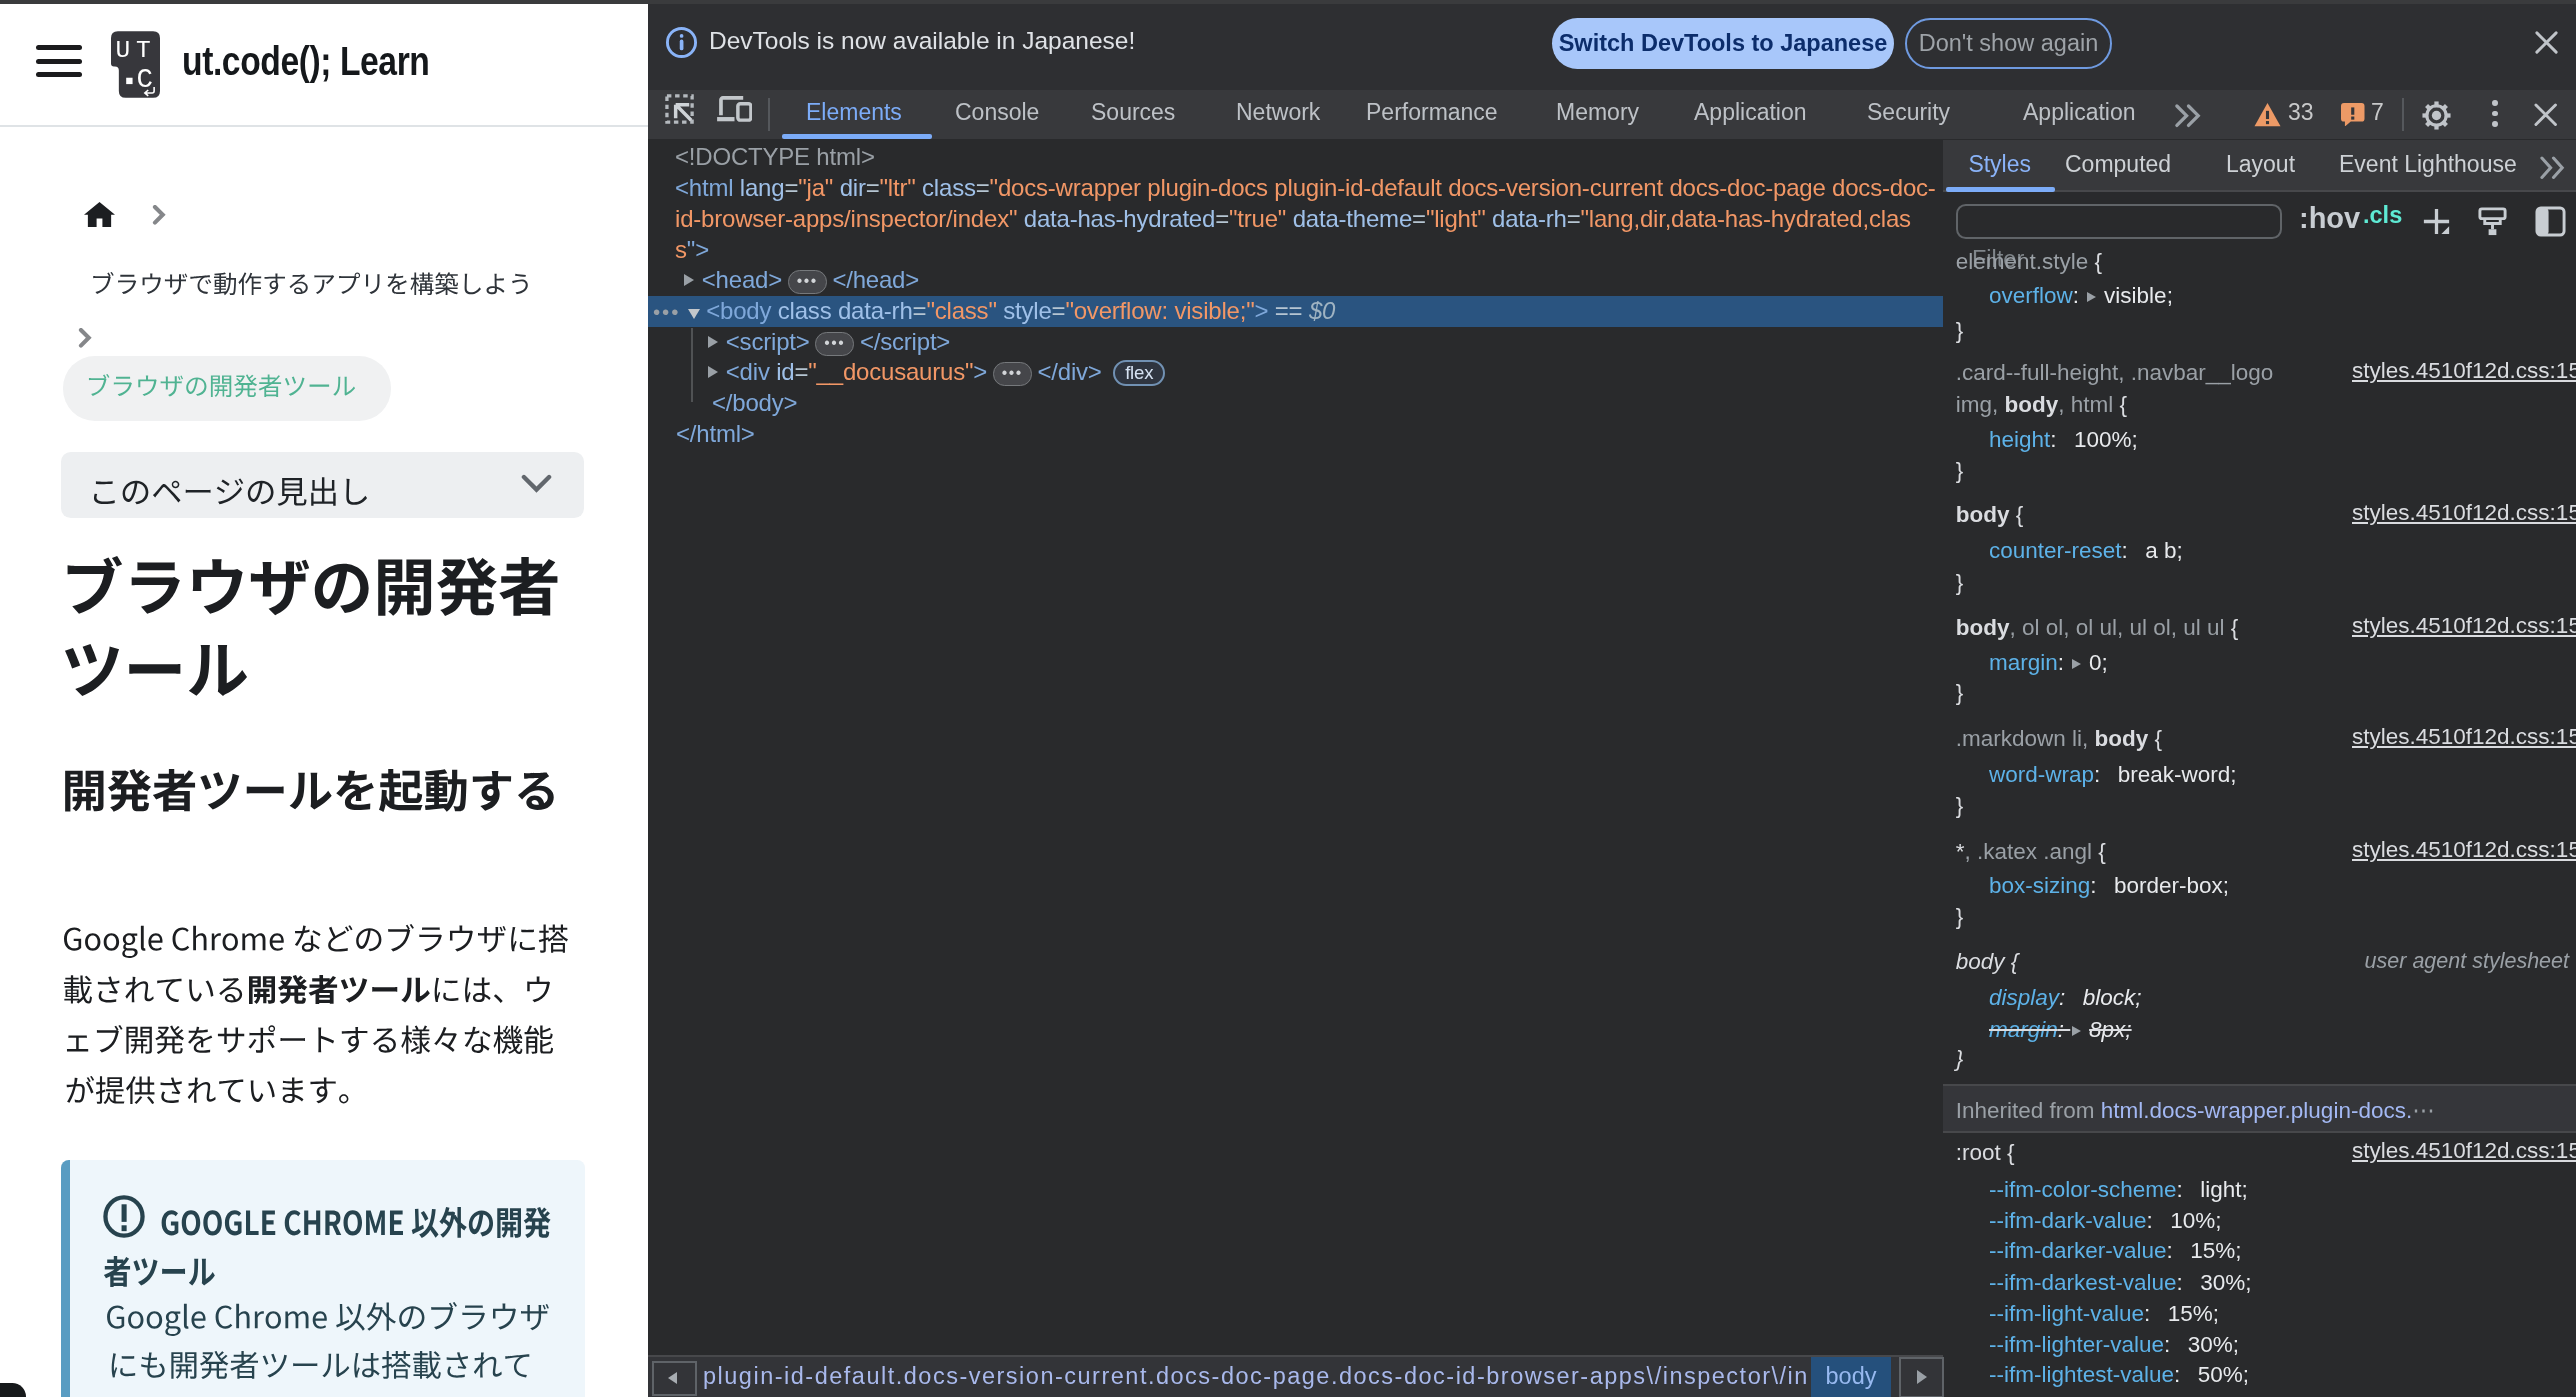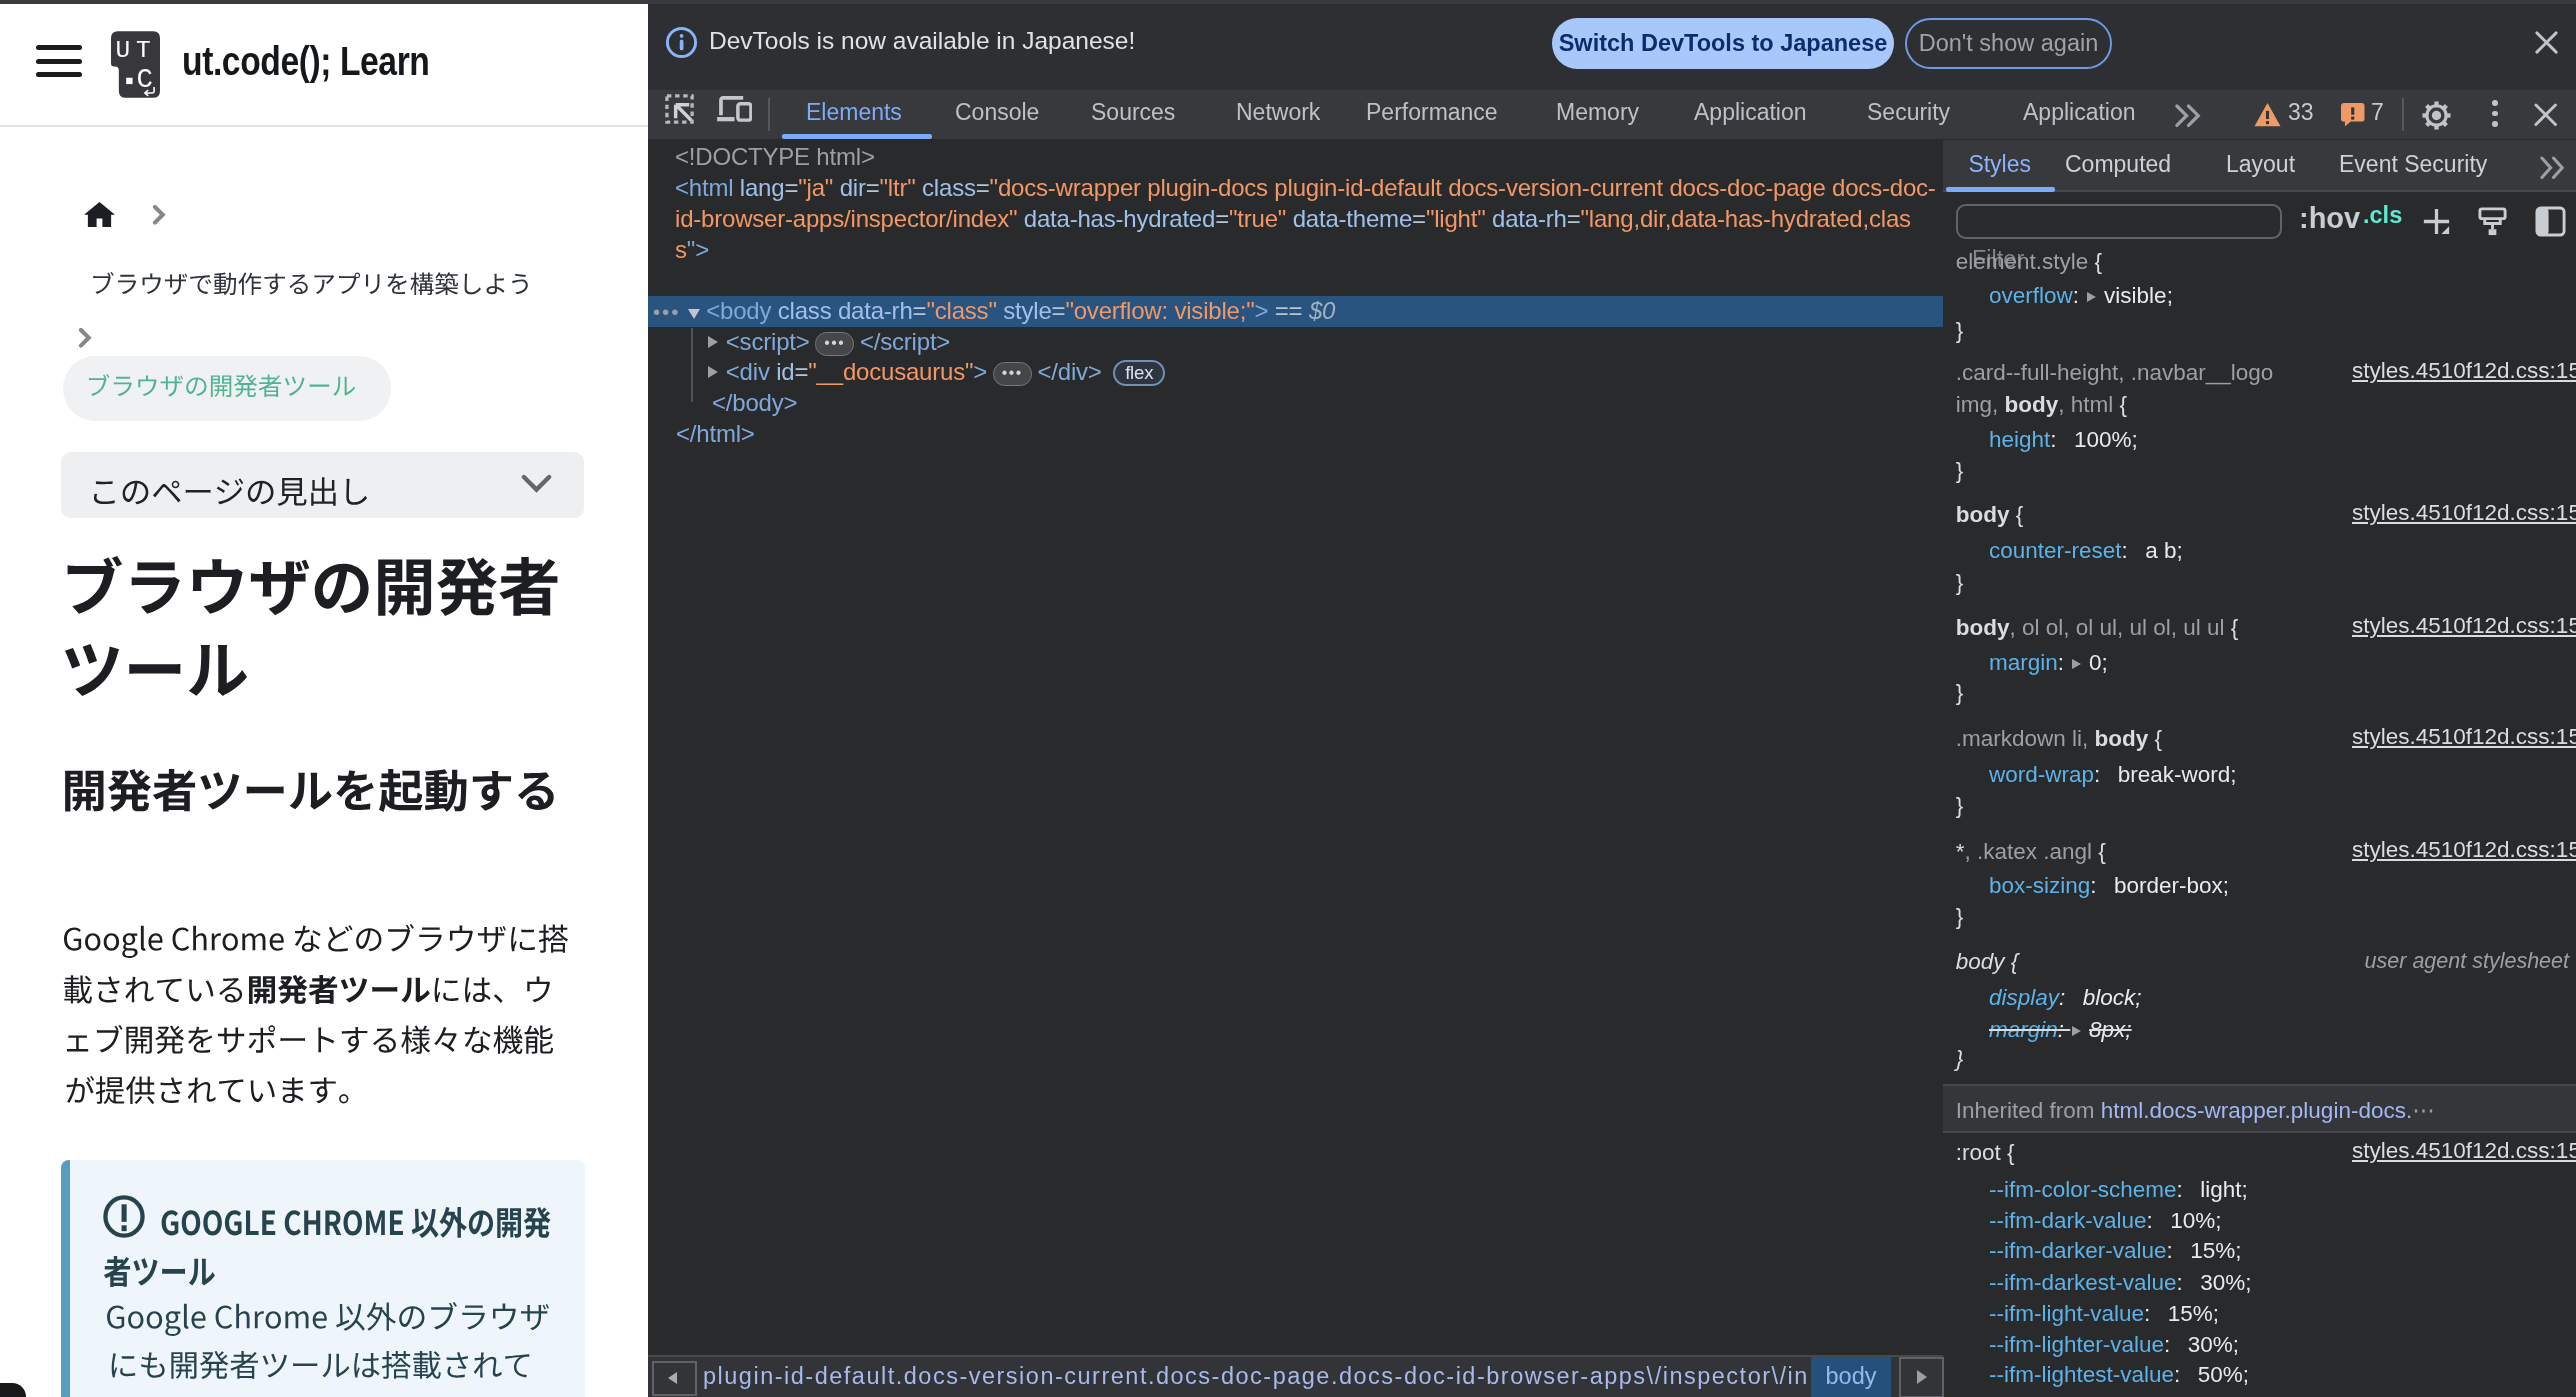--- a/index.html
+++ b/index.html
@@ -213,33 +213,34 @@
       <div style="width:5.9px;height:5.9px;border-radius:2.9px;background:#c0c4c9;"></div>
     </div>
     <svg class="ic" style="left:1885px;top:11.7px" width="25.4" height="25.4" viewBox="0 0 26 26">
       <path d="M3 3 L23 23 M23 3 L3 23" stroke="#c0c4c9" stroke-width="3" stroke-linecap="round"></path>
     </svg>
   </div>
   <div id="tree"><div class="row " style="top:2.4px"><span class="gray" style="margin-left:27px">&lt;!DOCTYPE html&gt;</span></div>
 <div class="row " style="top:33px"><span class="tag" style="margin-left:27px">&lt;html</span> <span class="attr">lang</span><span class="eq">=</span><span class="val">"ja"</span> <span class="attr">dir</span><span class="eq">=</span><span class="val">"ltr"</span> <span class="attr">class</span><span class="eq">=</span><span class="val">"docs-wrapper plugin-docs plugin-id-default docs-version-current docs-doc-page docs-doc-</span></div>
 <div class="row " style="top:64px"><span class="val" style="margin-left:27px">id-browser-apps/inspector/index"</span> <span class="attr">data-has-hydrated</span><span class="eq">=</span><span class="val">"true"</span> <span class="attr">data-theme</span><span class="eq">=</span><span class="val">"light"</span> <span class="attr">data-rh</span><span class="eq">=</span><span class="val">"lang,dir,data-has-hydrated,clas</span></div>
 <div class="row " style="top:95px"><span class="val" style="margin-left:27px">s</span><span class="tag">"&gt;</span></div>
+<div class="row " style="top:125px"><span style="margin-left:36px"><span class="tri trir" style="margin:0 7.8px 0 0;"></span></span><span class="tag">&lt;head&gt;</span><span class="dots">•••</span><span class="tag">&lt;/head&gt;</span></div>
 <div class="row sel" style="top:156px"><span class="gray" style="margin-left:4.9px;letter-spacing:2px;font-size:20.6px">•••</span><span style="margin-left:7.8px"><span class="tri trid" style="margin:0 5.9px 0 0;"></span></span><span class="tag">&lt;body</span> <span class="attr">class</span> <span class="attr">data-rh</span><span class="eq">=</span><span class="val">"class"</span> <span class="attr">style</span><span class="eq">=</span><span class="val">"overflow: visible;"</span><span class="tag">&gt;</span> <span class="eq">==</span> <span class="dollar">$0</span></div>
 <div class="row " style="top:187px"><span style="margin-left:60px"><span class="tri trir" style="margin:0 7.8px 0 0;"></span></span><span class="tag">&lt;script&gt;</span><span class="dots">•••</span><span class="tag">&lt;/script&gt;</span></div>
 <div class="row " style="top:217px"><span style="margin-left:60px"><span class="tri trir" style="margin:0 7.8px 0 0;"></span></span><span class="tag">&lt;div</span> <span class="attr">id</span><span class="eq">=</span><span class="val">"__docusaurus"</span><span class="tag">&gt;</span><span class="dots">•••</span><span class="tag">&lt;/div&gt;</span><span class="flexb">flex</span></div>
 <div class="row " style="top:248px"><span class="tag" style="margin-left:64px">&lt;/body&gt;</span></div>
 <div class="row " style="top:279px"><span class="tag" style="margin-left:28px">&lt;/html&gt;</span></div><div style="position:absolute;left:43px;top:188px;width:1.5px;height:74px;background:#505254;"></div></div>
   <div id="sbdiv"></div>
 <div id="sbar">
 <div id="sbtabs">
         <div class="sbtab" style="left:25.4px;color:#8ab3f8">Styles</div>
         <div style="position:absolute;left:2.9px;top:47px;width:109px;height:4.9px;background:#7cacf8;border-radius:2px;"></div>
         <div class="sbtab" style="left:122px">Computed</div>
         <div class="sbtab" style="left:283px">Layout</div>
-        <div class="sbtab" style="left:396px">Event Security</div>
+        <div class="sbtab" style="left:396px">Event Lighthouse</div>
         <svg class="ic" style="left:596px;top:15.7px" width="29" height="23.5" viewBox="0 0 30 24">
           <path d="M3 2 L12 12 L3 22 M15 2 L24 12 L15 22" fill="none" stroke="#9aa0a6" stroke-width="3.2" stroke-linecap="round"></path>
         </svg>
       </div>
 <div id="sfilter">
         <div style="position:absolute;left:12.7px;top:9.8px;width:326px;height:35px;border:2px solid #606468;border-radius:9.8px;"></div>
         <div style="position:absolute;left:29px;top:13.7px;font-size:23.5px;color:#80868b;margin-top:38px;">Filter</div>
         <div style="position:absolute;left:356px;top:7.8px;font-size:29px;font-weight:600;color:#c8cdd2;">:hov</div>
         <div style="position:absolute;left:420px;top:7.8px;font-size:23.5px;font-weight:600;color:#5eead4;">.cls</div>
         <svg class="ic" style="left:477px;top:10.8px" width="33" height="33" viewBox="0 0 34 34">

